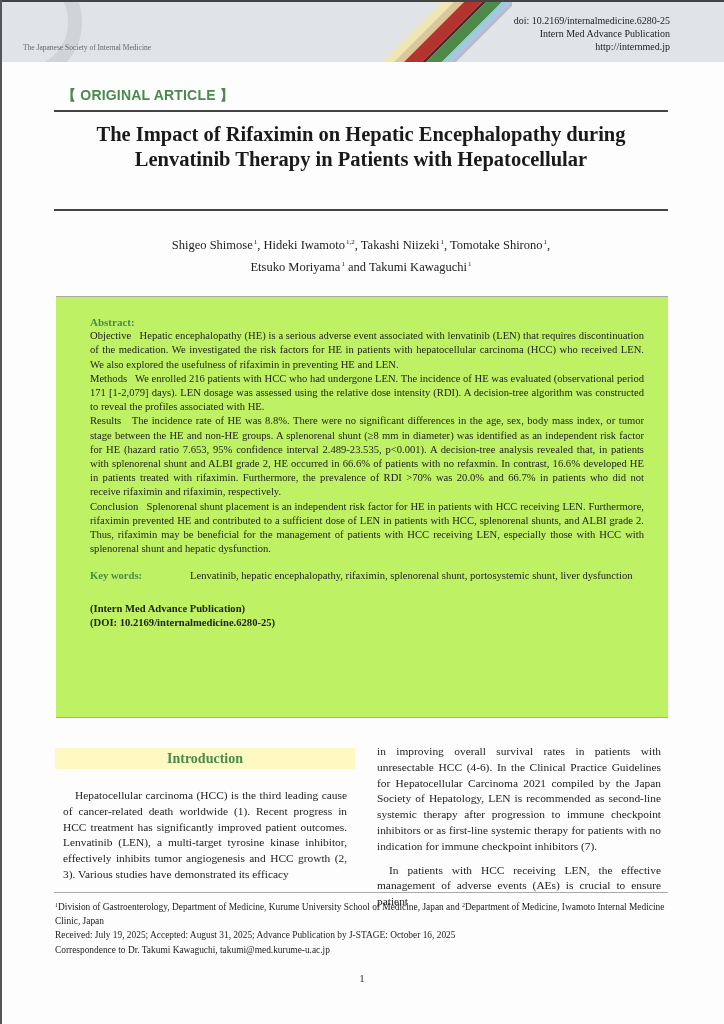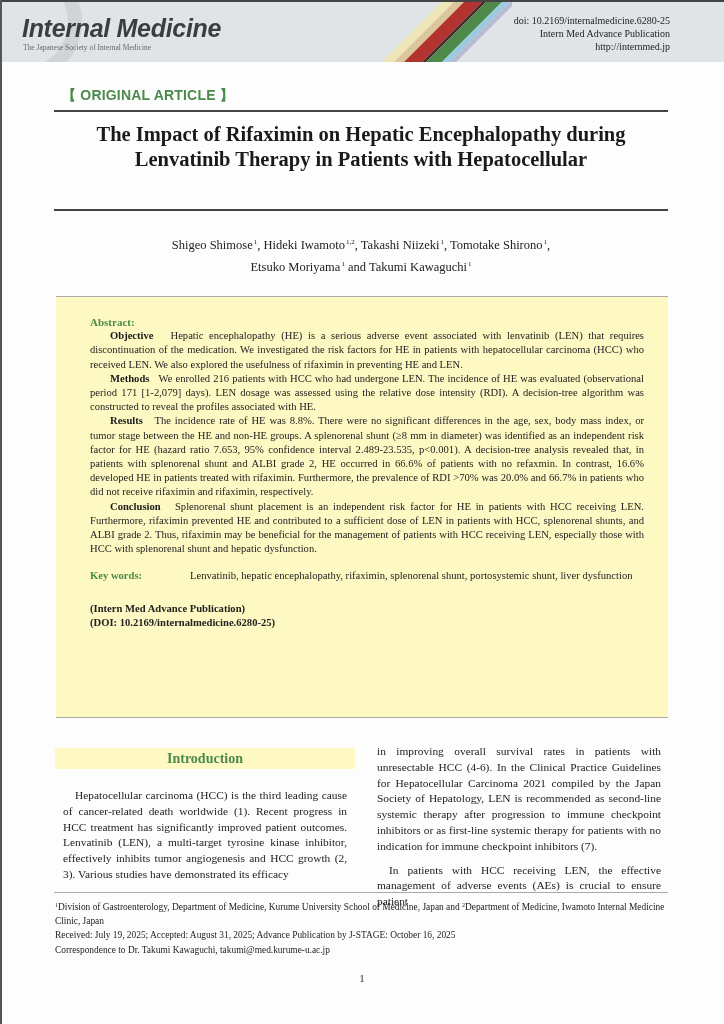--- a/index.html
+++ b/index.html
@@ -48,29 +48,29 @@
   }
   .rule-bottom { position: absolute; left: 54px; top: 209px; width: 614px; height: 1.5px; background: #444; }
   .authors {
     position: absolute; left: 54px; top: 233px; width: 614px; text-align: center;
     font-size: 12.5px; line-height: 19px;
   }
   .authors sup { font-size: 7px; vertical-align: 5px; margin-left: 1px; }
   
   .abstract-box {
     position: absolute; left: 56px; top: 296px; width: 612px; height: 420px;
-    background: #fef9c3; border-top: 1.5px solid #aaa; border-bottom: 1.5px solid #aaa;
+    background: #bef264; border-top: 1.5px solid #aaa; border-bottom: 1.5px solid #aaa;
   }
   .abstract-inner {
     position: absolute; left: 34px; top: 18px; width: 554px;
     font-size: 10.6px; line-height: 14.2px; text-align: justify;
   }
   .abstract-heading { color: #4a8a4a; font-weight: bold; font-size: 11px; }
   .abstract-inner p { margin: 0; }
-  .abstract-inner b { font-weight: bold; color: #1a1a1a; margin-left: 20px; }
+  .abstract-inner b { font-weight: normal; color: #1a1a1a; }
   .kw-row { margin-top: 13px !important; display: flex; gap: 44px; }
   .kw-label { color: #4a8a4a; font-weight: bold; white-space: nowrap; margin-right: 4px; }
   .kw-text { text-align: left; }
   .pubinfo { margin-top: 18px !important; font-weight: bold; line-height: 14.5px; }
   
   .intro-heading {
     position: absolute; left: 55px; top: 748px; width: 300px; height: 21px;
     background: #fef9c3; color: #4a8a4a; font-weight: bold; font-size: 14px;
     text-align: center; line-height: 21px;
   }
@@ -94,21 +94,20 @@
   }
 </style>
 </head>
 <body>
 
 <div class="page-border-top"></div>
 <div class="page-border-left"></div>
 
 <div class="header">
   <div class="watermark"></div>
-  <div class="journal-title">Internal Medicine</div>
   <div class="journal-subtitle">The Japanese Society of Internal Medicine</div>
   <svg class="stripes" viewBox="0 0 140 60" preserveAspectRatio="none">
     <polygon points="10,60 22,60 82,0 70,0" fill="#efe6b8"></polygon>
     <polygon points="22,60 32,60 92,0 82,0" fill="#dcc79a"></polygon>
     <polygon points="32,60 50,60 110,0 92,0" fill="#b3332f"></polygon>
     <polygon points="50,60 54,60 114,0 110,0" fill="#4d2a2a"></polygon>
     <polygon points="54,60 70,60 130,0 114,0" fill="#4f8a4b"></polygon>
     <polygon points="70,60 78,60 138,0 130,0" fill="#9ccbe0"></polygon>
     <polygon points="78,60 84,60 144,0 138,0" fill="#b9b9d0"></polygon>
   </svg>

